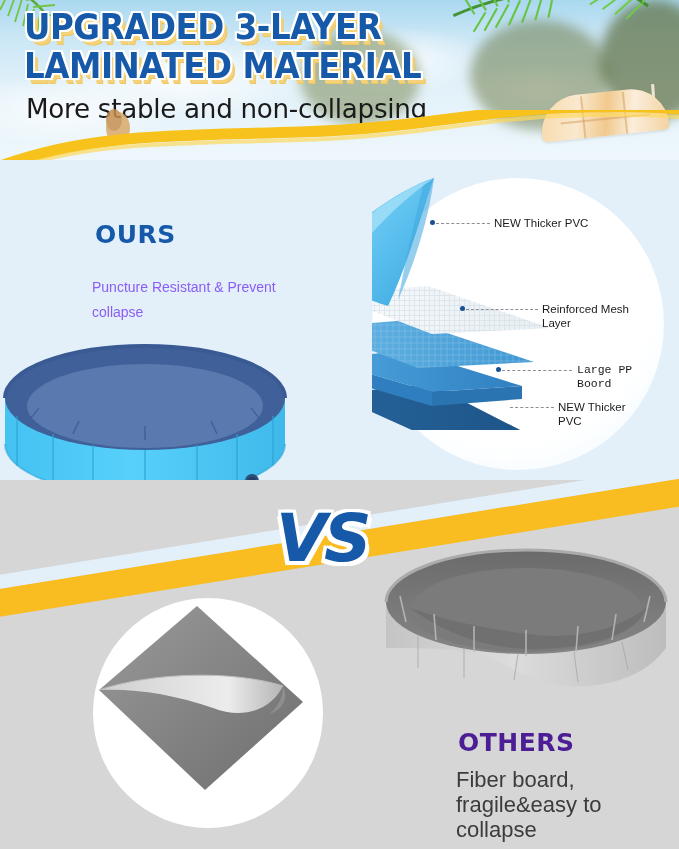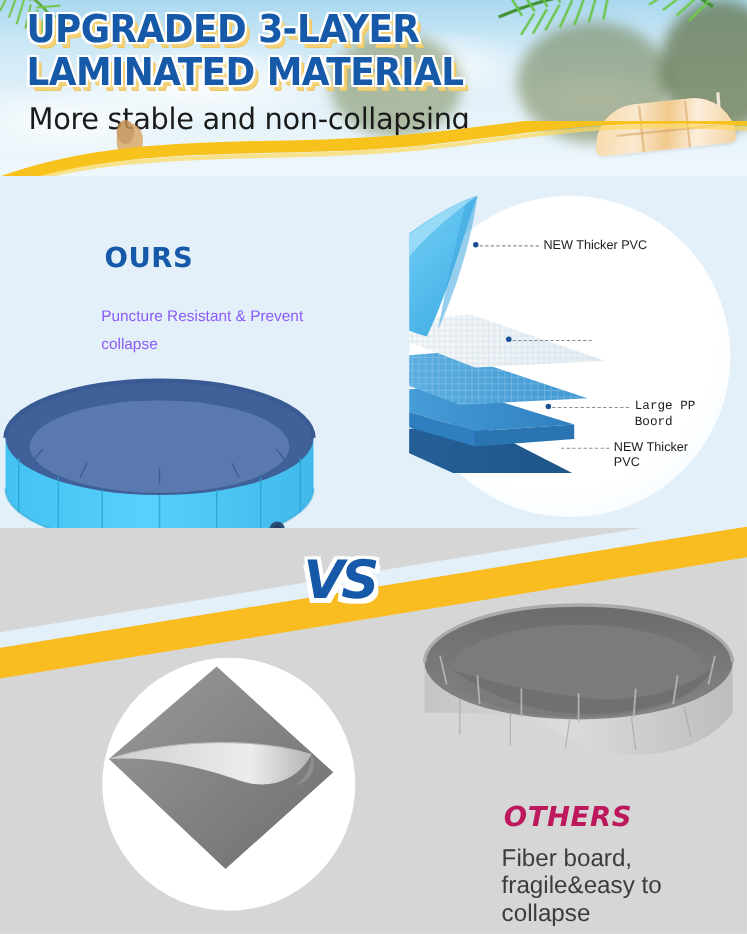--- a/index.html
+++ b/index.html
@@ -43,36 +43,36 @@
   
   .body-blue{position:absolute;left:0;top:160px;width:679px;height:420px;background:#e3f0fa;}
   .body-gray{position:absolute;left:0;top:480px;width:679px;height:369px;background:#d6d6d6;}
   .diag-stripe{position:absolute;left:-20px;top:470px;width:740px;height:150px;pointer-events:none;}
 
   .ours-title{position:absolute;left:95px;top:203px;font-size:25px;font-weight:bold;color:#1559a8;
      letter-spacing:.5px;font-family:"DejaVu Sans", sans-serif;margin-top:17px;}
   .ours-desc{position:absolute;left:92px;top:243px;width:215px;font-size:14px;color:#8b5cf6;
      line-height:25px;font-family:"Liberation Sans", sans-serif;margin-top:32px;}
 
-  .others-title{position:absolute;left:458px;top:728px;font-size:25px;font-weight:bold;color:#be185d;
-     letter-spacing:.5px;font-family:"DejaVu Sans", sans-serif;font-style:italic;}
+  .others-title{position:absolute;left:458px;top:728px;font-size:25px;font-weight:bold;color:#4c1d95;
+     letter-spacing:.5px;font-family:"DejaVu Sans", sans-serif;}
   .others-desc{position:absolute;left:456px;top:767px;width:200px;font-size:22px;color:#3c3c3c;
      line-height:25px;font-family:"Liberation Sans", sans-serif;}
 
   
   .diagram{position:absolute;left:372px;top:178px;width:292px;height:292px;}
   .diagram-circle{position:absolute;left:0;top:0;width:292px;height:292px;border-radius:50%;
      background:radial-gradient(circle at 46% 42%, #ffffff 62%, #f4fbff 84%, #e9f4fb 100%);}
   .lbl{position:absolute;font-size:11.5px;color:#1c1c1c;line-height:14px;
      font-family:"Liberation Sans", sans-serif;width:118px;}
   .dash{position:absolute;height:0;border-top:1px dashed #8a8f97;}
   .dot{position:absolute;width:5px;height:5px;border-radius:50%;background:#1a4f93;}
 
   
-  .vs{position:absolute;left:276px;top:500px;font-size:48px;font-weight:bold;color:#1559a8;
+  .vs{position:absolute;left:276px;top:500px;font-size:66px;font-weight:bold;color:#1559a8;
      font-family:"DejaVu Sans", sans-serif;font-style:italic;letter-spacing:-3px;
      text-shadow:3px 0 0 #fff,-3px 0 0 #fff,0 3px 0 #fff,0 -3px 0 #fff,
                  3px 3px 0 #fff,-3px 3px 0 #fff,3px -3px 0 #fff,-3px -3px 0 #fff,
                  4px 4px 0 #fff,-4px 4px 0 #fff;}
 
   
   .peel{position:absolute;left:93px;top:598px;width:230px;height:230px;border-radius:50%;
      background:#ffffff;overflow:hidden;}
 </style>
 </head>
@@ -295,20 +295,21 @@
       <path d="M62 0 C 58 32, 46 78, 26 122 C 34 80, 44 36, 52 4 Z" fill="#3fa7de" opacity=".55"></path>
       <path d="M-52 82 C -22 50, 22 14, 62 0 C 30 22, -8 58, -30 96 Z" fill="#a8e2f8" opacity=".75"></path>
     </svg>
 
     <div class="dot" style="left:58px;top:42px;"></div>
     <div class="dash" style="left:64px;top:45px;width:54px;"></div>
     <div class="lbl" style="left:122px;top:38px;">NEW Thicker PVC</div>
 
     <div class="dot" style="left:88px;top:128px;"></div>
     <div class="dash" style="left:94px;top:131px;width:72px;"></div>
+    <div class="lbl" style="left:170px;top:124px;width:110px;">Reinforced Mesh Layer</div>
 
     <div class="dot" style="left:124px;top:189px;"></div>
     <div class="dash" style="left:130px;top:192px;width:70px;"></div>
     <div class="lbl" style="left:205px;top:185px;width:70px;font-family:Liberation Mono, monospace;">Large PP Boord</div>
 
     <div class="dash" style="left:138px;top:229px;width:44px;"></div>
     <div class="lbl" style="left:186px;top:222px;width:80px;">NEW Thicker PVC</div>
   </div>
 
   <div class="body-gray"></div>

